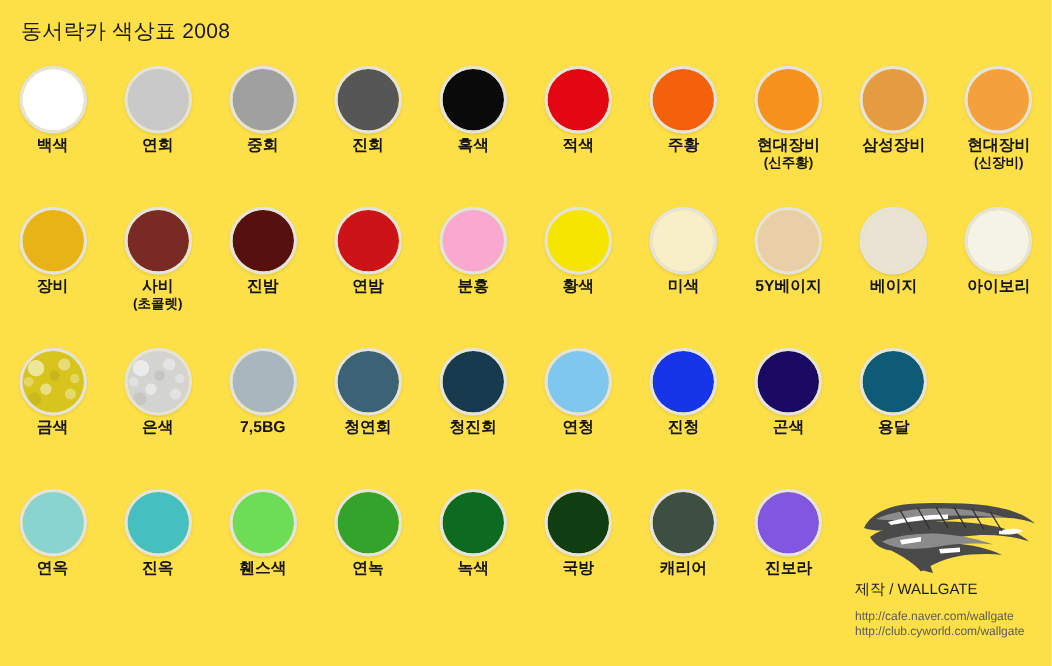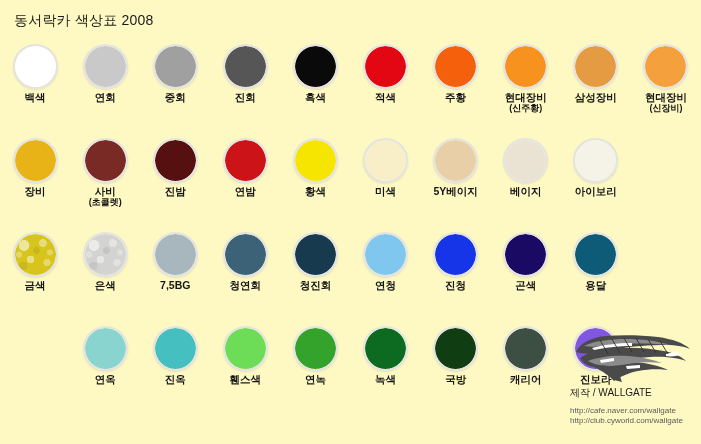--- a/index.html
+++ b/index.html
@@ -11,21 +11,21 @@
     height: 444px;
     background: #ffffff;
     font-family: "Liberation Sans", "DejaVu Sans", sans-serif;
     overflow: hidden;
     position: relative;
   }
   #page {
     position: relative;
     width: 701px;
     height: 444px;
-    background: #fef9c3;
+    background: #fde047;
   }
   #chart-title {
     position: absolute;
     left: 14px;
     top: 12px;
     font-size: 14px;
     color: #1a1a1a;
     letter-spacing: 0.2px;
     white-space: nowrap;
   }
@@ -34,21 +34,21 @@
     left: 0;
     top: 38px;
     width: 701px;
   }
   .swatch-row {
     display: flex;
     flex-direction: row;
     width: 701px;
     height: 94px;
   }
-  .swatch-row.row-last { height: 96px; justify-content: center; }
+  .swatch-row.row-last { height: 96px; }
   .swatch-cell {
     width: 70.1px;
     display: flex;
     flex-direction: column;
     align-items: center;
     position: relative;
   }
   .swatch-circle {
     width: 45px;
     height: 45px;
@@ -225,20 +225,26 @@
           <div class="swatch-circle">
             <div class="inner" style="background: rgb(85, 16, 15);"></div>
           </div>
           <div class="swatch-label">진밤</div>
         </div>
         <div class="swatch-cell">
           <div class="swatch-circle">
             <div class="inner" style="background: rgb(204, 20, 24);"></div>
           </div>
           <div class="swatch-label">연밤</div>
+        </div>
+        <div class="swatch-cell">
+          <div class="swatch-circle">
+            <div class="inner" style="background: rgb(249, 168, 207);"></div>
+          </div>
+          <div class="swatch-label">분홍</div>
         </div>
         <div class="swatch-cell">
           <div class="swatch-circle">
             <div class="inner" style="background: rgb(246, 229, 0);"></div>
           </div>
           <div class="swatch-label">황색</div>
         </div>
         <div class="swatch-cell">
           <div class="swatch-circle">
             <div class="inner" style="background: rgb(248, 238, 200);"></div>

